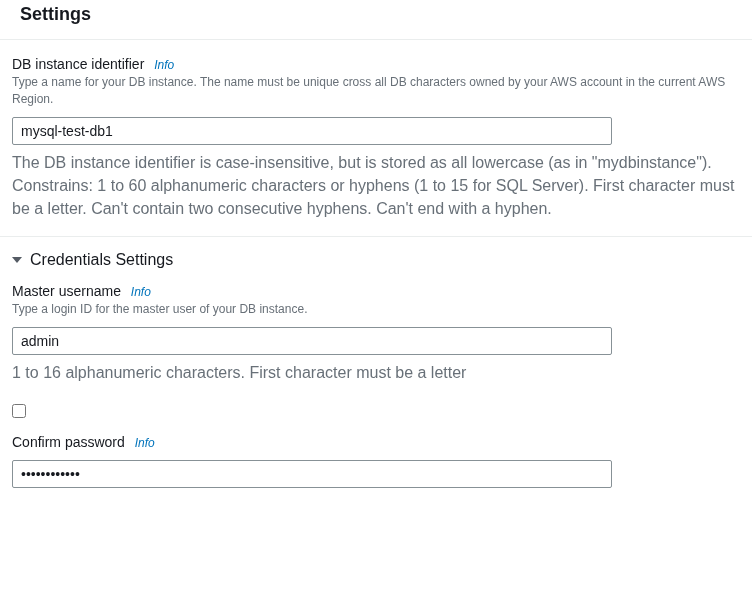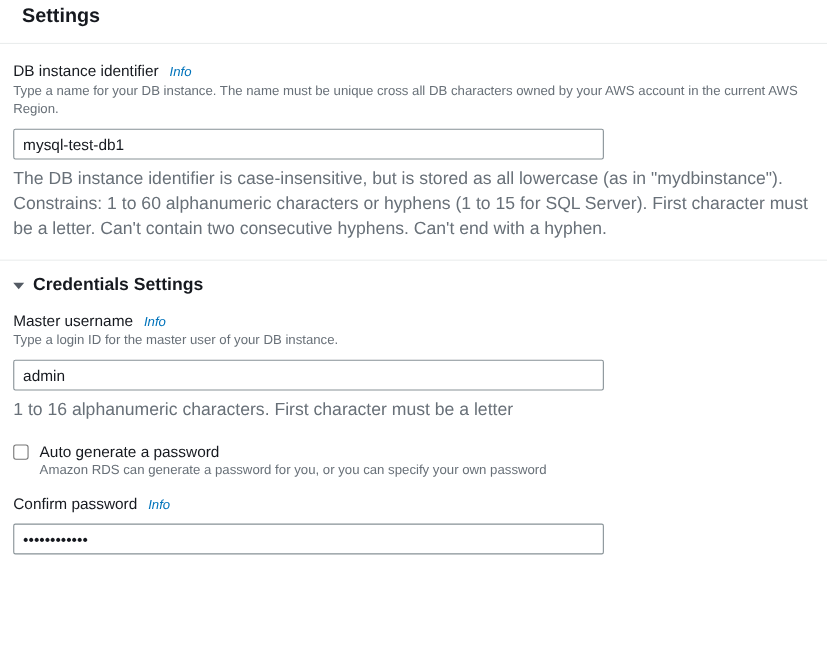--- a/index.html
+++ b/index.html
@@ -34,21 +34,21 @@
       margin-left: 6px;
       cursor: pointer;
       font-style: italic;
     }
     .desc {
       font-size: 12px;
       color: #687078;
       line-height: 1.45;
     }
     input[type="text"], input[type="password"] {
-      width: 537px;
+      width: 600px;
       padding: 5px 8px;
       font-size: 14px;
       border: 1px solid #879196;
       border-radius: 2px;
       margin: 8px 0 6px 0;
       color: #16191f;
     }
     .hint {
       font-size: 16px;
       color: #687078;
@@ -68,21 +68,21 @@
     .caret-icon {
       width: 0;
       height: 0;
       border-left: 5px solid transparent;
       border-right: 5px solid transparent;
       border-top: 6px solid #545b64;
       margin-right: 8px;
     }
     .subsection-title {
       font-size: 16px;
-      font-weight: 700;
+      font-weight: 400;
       color: #16191f;
     }
     .field-block { margin-bottom: 18px; }
     .checkbox-row {
       display: flex;
       align-items: flex-start;
       margin: 10px 0 16px 0;
     }
     .checkbox-row input[type="checkbox"] {
       width: 14px;
@@ -133,24 +133,20 @@
       <span>Master username</span>
       <span class="info-link">Info</span>
     </div>
     <div class="desc">Type a login ID for the master user of your DB instance.</div>
     <input type="text" value="admin" style="">
     <div class="hint">1 to 16 alphanumeric characters. First character must be a letter</div>
   </div>
 
   <div class="checkbox-row">
     <input type="checkbox" style="">
-    <div class="checkbox-text">
-      <div class="cb-label">Auto generate a password</div>
-      <div class="cb-desc">Amazon RDS can generate a password for you, or you can specify your own password</div>
-    </div>
   </div>
 
 
   <div class="field-block">
     <div class="label-row">
       <span>Confirm password</span>
       <span class="info-link">Info</span>
     </div>
     <input type="text" value="••••••••••••" style="">
   </div>

